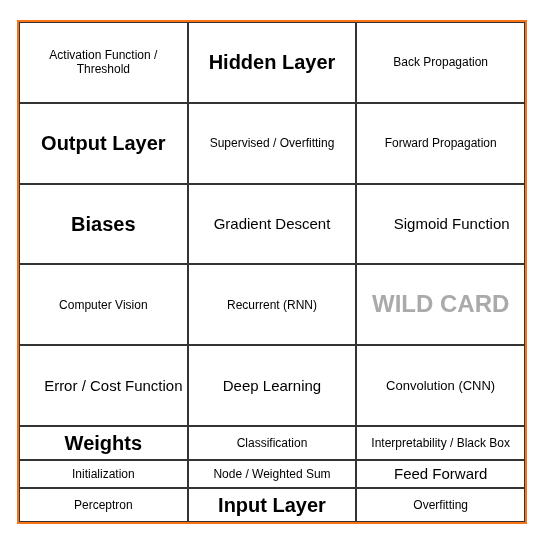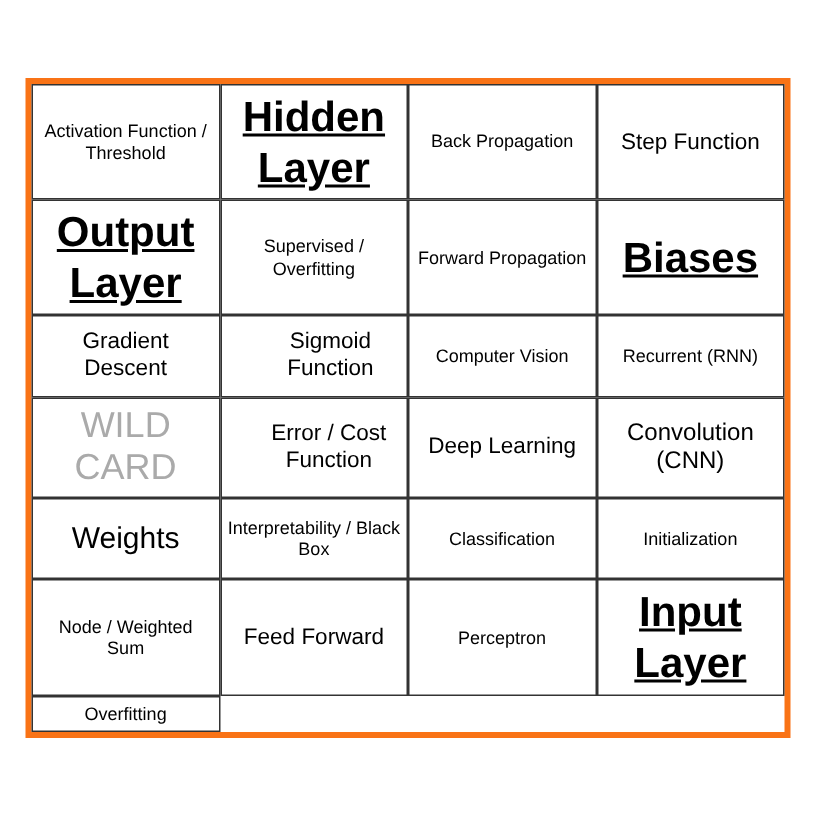--- a/index.html
+++ b/index.html
@@ -13,72 +13,70 @@
       height: 544px;
       background: #fff;
       font-family: Arial, sans-serif;
       display: flex;
       align-items: center;
       justify-content: center;
     }
 
     .bingo-card {
       width: 510px;
-      height: 440px;
-      border: 4px solid #f97316;
+      height: 504px;
+      border: 2px solid #f97316;
       display: grid;
-      grid-template-columns: repeat(4, 1fr);
+      grid-template-columns: repeat(3, 1fr);
       grid-template-rows: repeat(5, 1fr);
     }
 
     .cell {
       border: 1px solid #333;
       display: flex;
       align-items: center;
       justify-content: center;
       text-align: center;
       padding: 4px;
       font-size: 13px;
       line-height: 1.2;
     }
 
     .cell.large-text {
-      font-size: 28px;
+      font-size: 20px;
       font-weight: bold;
-      text-decoration: underline;
     }
 
     .cell.wild-card {
       font-size: 24px;
-      font-weight: normal;
+      font-weight: bold;
       color: #aaa;
     }
   </style>
 </head>
 <body>
 
 <div class="bingo-card">
 <div class="cell" style="font-size: 12px;">Activation Function / Threshold</div>
     <div class="cell large-text">Hidden Layer</div>
     <div class="cell" style="font-size: 12px;">Back Propagation</div>
-    <div class="cell" style="font-size: 15px;">Step Function</div>
     <div class="cell large-text">Output Layer</div>
     <div class="cell" style="font-size: 12px;">Supervised / Overfitting</div>
     <div class="cell" style="font-size: 12px;">Forward Propagation</div>
     <div class="cell large-text">Biases</div>
     <div class="cell" style="font-size: 15px;">Gradient Descent</div>
     <div class="cell" style="font-size: 15px; padding-left: 26px;">Sigmoid Function</div>
     <div class="cell" style="font-size: 12px;">Computer Vision</div>
     <div class="cell" style="font-size: 12px;">Recurrent (RNN)</div>
     <div class="cell wild-card">WILD CARD</div>
     <div class="cell" style="font-size: 15px; padding-left: 24px;">Error / Cost Function</div>
     <div class="cell" style="font-size: 15px;">Deep Learning</div>
-    <div class="cell" style="font-size: 16px;">Convolution (CNN)</div>
-    <div class="cell" style="font-size: 20px; font-weight: normal;">Weights</div>
+    <div class="cell" style="font-size: 13px;">Convolution (CNN)</div>
+    <div class="cell" style="font-size: 20px; font-weight: bold;">Weights</div>
+    <div class="cell" style="font-size: 12px;">Classification</div>
     <div class="cell" style="font-size: 12px;">Interpretability / Black Box</div>
-    <div class="cell" style="font-size: 12px;">Classification</div>
     <div class="cell" style="font-size: 12px;">Initialization</div>
     <div class="cell" style="font-size: 12px;">Node / Weighted Sum</div>
     <div class="cell" style="font-size: 15px;">Feed Forward</div>
     <div class="cell" style="font-size: 12px;">Perceptron</div>
     <div class="cell large-text">Input Layer</div>
     <div class="cell" style="font-size: 12px;">Overfitting</div>
   </div>
 
 </body></html>

